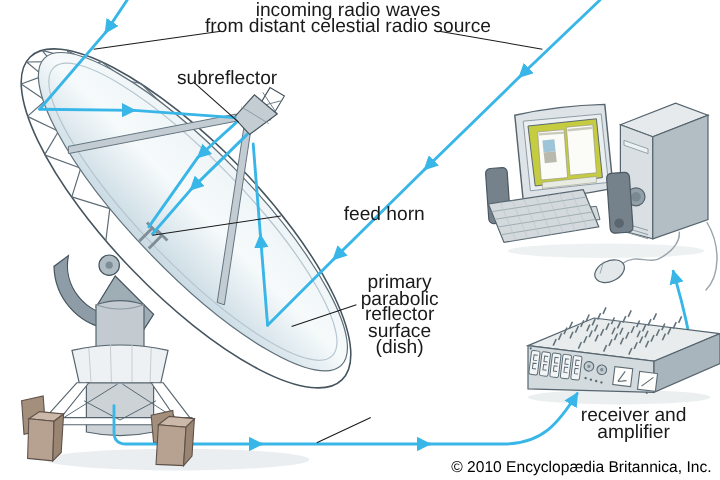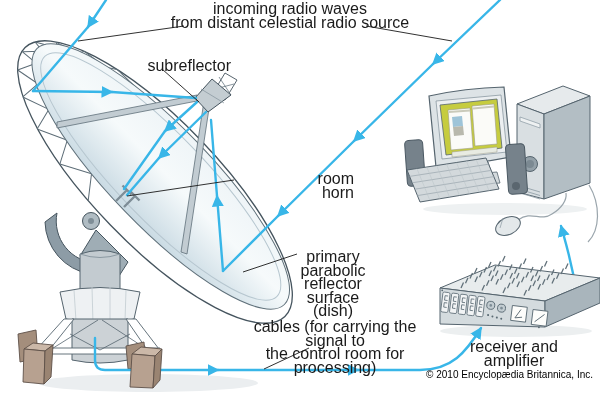--- a/index.html
+++ b/index.html
@@ -2,21 +2,21 @@
 <html style="--signal_ray: #38b6e8; --outline: #45545e; --label_text: #1a1a1a; --background: #ffffff; --dish_light: #f2f7f9; --dish_shade: #c9dae3; --metal: #c3cbd0; --metal_dark: #8d9ca6; --concrete: #b7a190; --screen_green: #c6cc3f;"><head>
 <meta charset="utf-8">
 <style>
   html,body{margin:0;padding:0;background:#fff;}
   .stage{position:relative;width:600px;height:400px;background:var(--background,#fff);
          font-family:"Liberation Sans", sans-serif;overflow:hidden;}
   .stage svg{position:absolute;left:0;top:0;}
   .lbl{position:absolute;font-size:16px;line-height:13.5px;color:var(--label_text,#1a1a1a);
        white-space:pre-line;text-align:center;}
   .lbl.left{text-align:right;padding-left:48px;}
-  .copyright{position:absolute;right:7px;bottom:20px;font-size:10px;color:#000;}
+  .copyright{position:absolute;right:7px;bottom:4px;font-size:13px;color:#000;}
   .ray{stroke:var(--signal_ray,#38b6e8);stroke-width:2.4;fill:none;stroke-linecap:round;}
   .rayfill{fill:var(--signal_ray,#38b6e8);}
   .leader{stroke:var(--label_text,#1a1a1a);stroke-width:0.9;fill:none;}
   .ol{stroke:var(--outline,#45545e);}
 </style>
 </head>
 <body>
 
 <div class="stage">
 
@@ -231,28 +231,26 @@
     <path d="M297,254 L243,272"></path>
     <path d="M309,348 L264,369"></path>
   </g>
 </svg>
 
 <div class="lbl" style="left:140px;top:2px;width:300px;">incoming radio waves
 from distant celestial radio source</div>
 
 <div class="lbl left" style="left:93px;top:59px;width:90px;">subreflector</div>
 
-<div class="lbl left" style="left:236px;top:172px;width:70px;">room horn</div>
-
-<div class="lbl" style="left:278px;top:229px;width:110px;margin-top:21px;">primary parabolic
+<div class="lbl left" style="left:236px;top:172px;width:70px;">feed horn</div>
+
+<div class="lbl" style="left:278px;top:229px;width:110px;">primary parabolic
 reflector surface
 (dish)</div>
 
-<div class="lbl" style="left:240px;top:320px;width:190px;">cables (for carrying the signal to
-the control room for processing)</div>
-
-<div class="lbl" style="left:464px;top:340px;width:100px;">receiver and
+
+<div class="lbl" style="left:478px;top:340px;width:100px;">receiver and
 amplifier</div>
 
 
 <div class="copyright">© 2010 Encyclopædia Britannica, Inc.</div>
 
 </div>
 
 </body></html>

